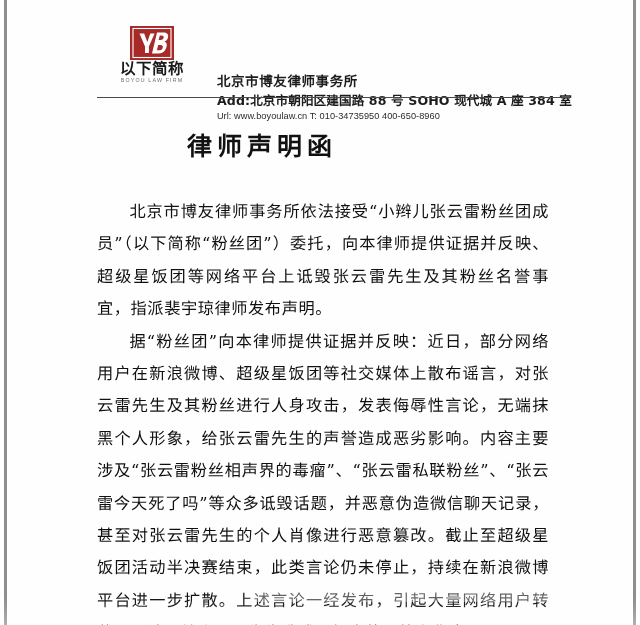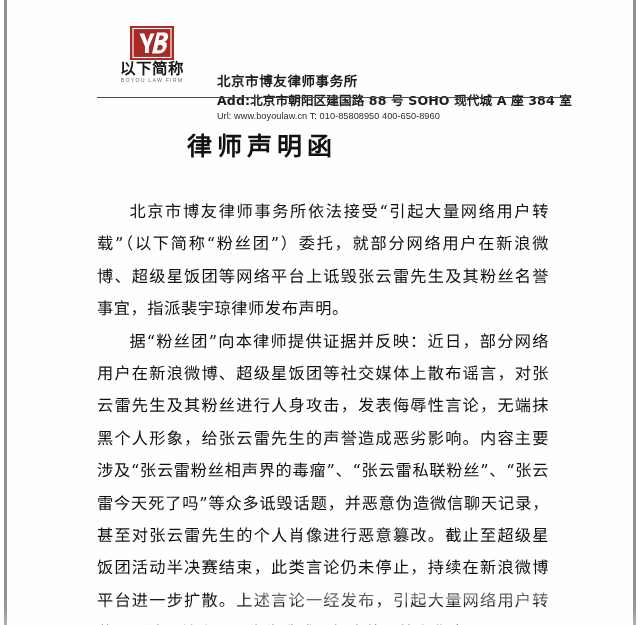--- a/index.html
+++ b/index.html
@@ -213,29 +213,29 @@
           </g>
         </svg>
       </div>
       <div id="logo-cn">以下简称</div>
       <div id="logo-en">BOYOU LAW FIRM</div>
     </div>
 
     <div id="contact-block">
       <div id="firm-cn">北京市博友律师事务所</div>
       <div id="firm-addr">Add:北京市朝阳区建国路 88 号 SOHO 现代城 A 座 384 室</div>
-      <div id="firm-url">Url: www.boyoulaw.cn    T: 010-85808950    400-650-8960</div>
+      <div id="firm-url">Url: www.boyoulaw.cn    T: 010-34735950    400-650-8960</div>
     </div>
 
     <div id="header-rule"></div>
   </div>
 
   <div id="doc-title">律师声明函</div>
 
   <div id="body-text">
-    <p class="para">北京市博友律师事务所依法接受“引起大量网络用户转载”（以下简称“粉丝团”）委托，就部分网络用户在新浪微博、超级星饭团等网络平台上诋毁张云雷先生及其粉丝名誉事宜，指派裴宇琼律师发布声明。</p>
+    <p class="para">北京市博友律师事务所依法接受“小辫儿张云雷粉丝团成员”（以下简称“粉丝团”）委托，向本律师提供证据并反映、超级星饭团等网络平台上诋毁张云雷先生及其粉丝名誉事宜，指派裴宇琼律师发布声明。</p>
     <p class="para tail-fade">据“粉丝团”向本律师提供证据并反映：近日，部分网络用户在新浪微博、超级星饭团等社交媒体上散布谣言，对张云雷先生及其粉丝进行人身攻击，发表侮辱性言论，无端抹黑个人形象，给张云雷先生的声誉造成恶劣影响。内容主要涉及“张云雷粉丝相声界的毒瘤”、“张云雷私联粉丝”、“张云雷今天死了吗”等众多诋毁话题，并恶意伪造微信聊天记录，甚至对张云雷先生的个人肖像进行恶意篡改。截止至超级星饭团活动半决赛结束，此类言论仍未停止，持续在新浪微博平台进一步扩散。上述言论一经发布，引起大量网络用户转载、评论，给张云雷先生造成了极大的困扰和伤害。</p>
   </div>
 
   <div id="scan-soften"></div>
   <div id="fade-mask"></div>
 
 </div>
 
 </body></html>

